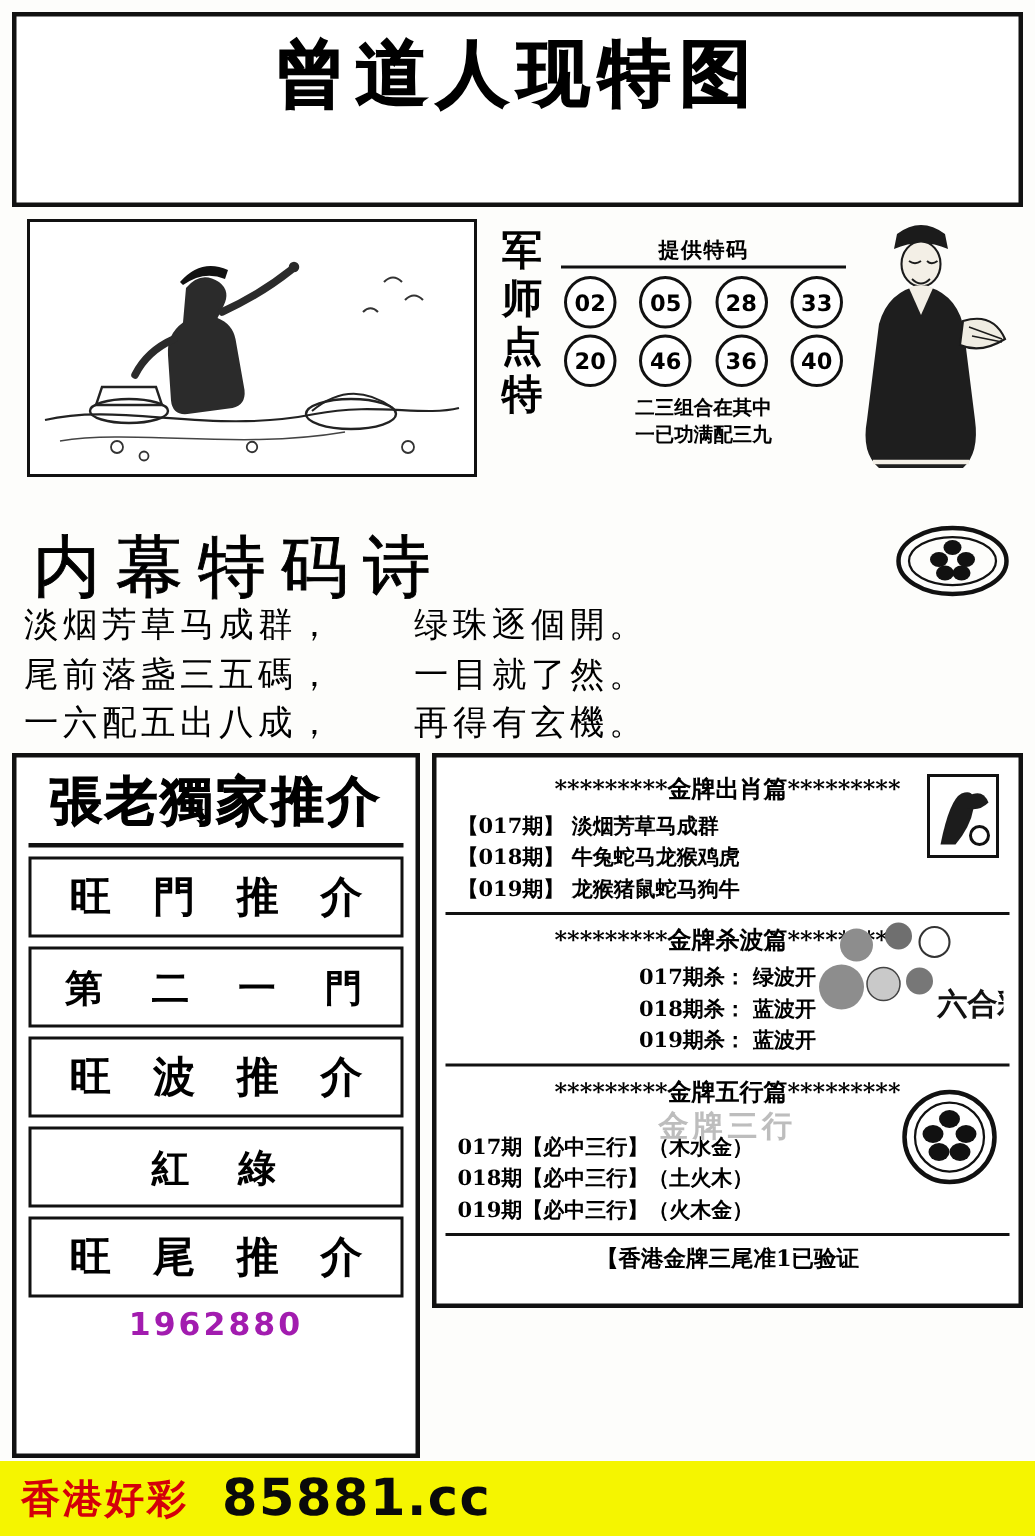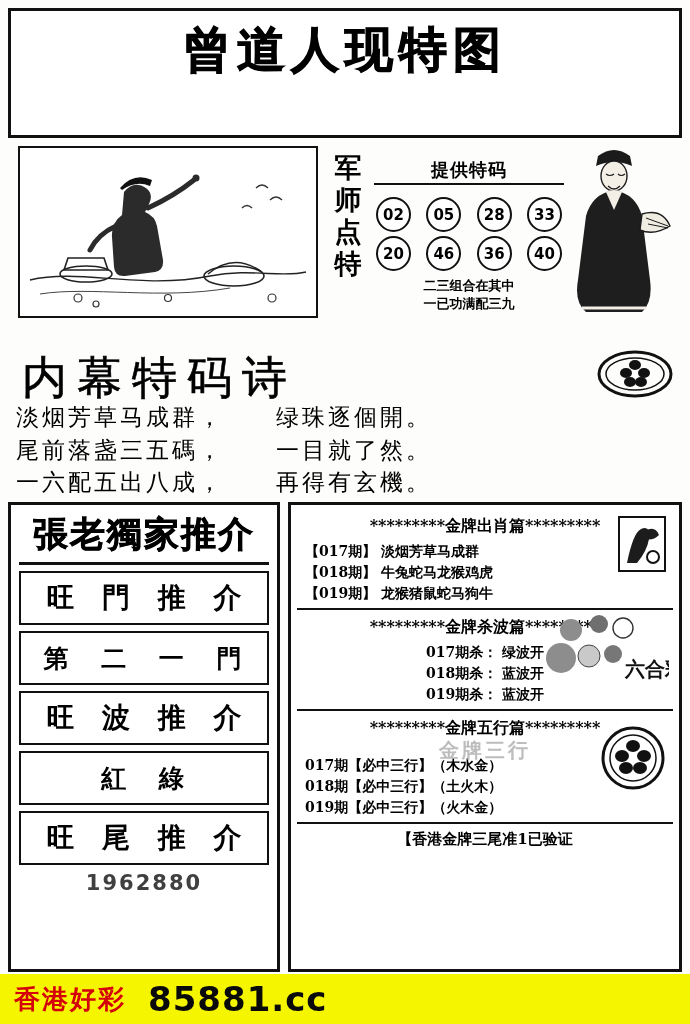--- a/index.html
+++ b/index.html
@@ -74,26 +74,26 @@
     line-height: 1.18;
   }
 
   .code-box {
     position: absolute;
     left: 366px; top: 18px;
     width: 190px; height: 140px;
   }
   .code-caption {
     text-align: center;
-    font-size: 18px;
+    font-size: 14px;
     font-weight: bold;
     letter-spacing: 1px;
     border-bottom: 2px solid #111;
     padding-bottom: 1px;
-    margin-bottom: 12px;
+    margin-bottom: 5px;
     font-family: "DejaVu Serif", "Liberation Serif", serif;
   }
   .ball-row {
     display: flex;
     justify-content: space-between;
     margin: 4px 2px 4px 2px;
   }
   .ball {
     width: 31px; height: 31px;
     border: 2px solid #111;
@@ -192,29 +192,29 @@
   }
   .lp-cell.ans {
     font-size: 25px;
     letter-spacing: 12px;
   }
   .lp-serial {
     text-align: center;
     font-size: 21px;
     font-weight: bold;
     letter-spacing: 2px;
-    color: #404040;
+    color: #a21caf;
     margin-top: 2px;
   }
 
   
   .right-panel {
     position: absolute;
     left: 288px; top: 502px;
-    width: 394px; height: 470px;
+    width: 394px; height: 370px;
     border: 3px solid #111;
     box-sizing: border-box;
     background: #fff;
     padding: 4px 6px;
   }
   .rp-head {
     text-align: center;
     font-family: "DejaVu Serif", "Liberation Serif", serif;
     font-weight: bold;
     font-size: 16px;

